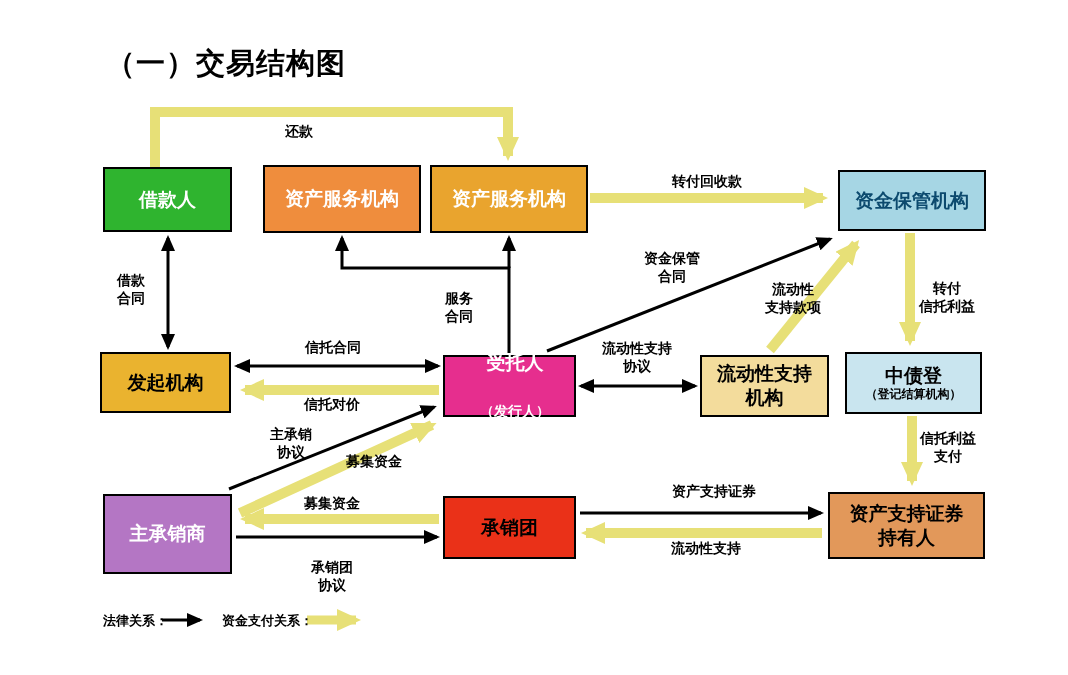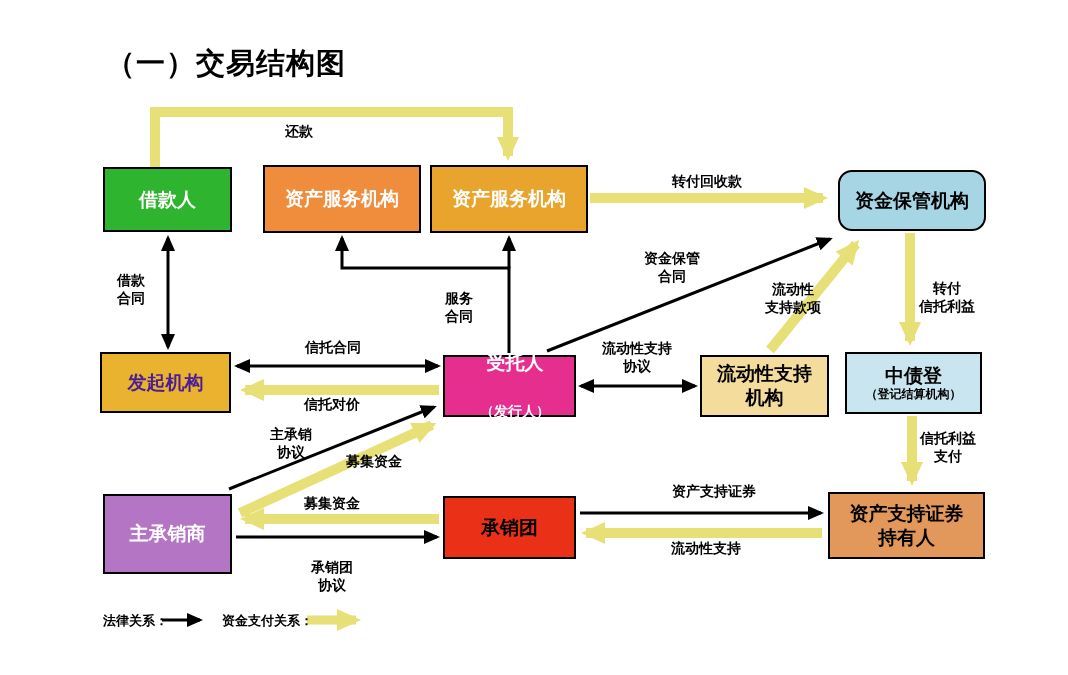--- a/index.html
+++ b/index.html
@@ -95,24 +95,24 @@
 
   <div class="box" id="b-borrower" style="background-color: rgb(47, 180, 47); color: rgb(255, 255, 255);">
     <span>借款人</span>
   </div>
   <div class="box" id="b-advisor" style="background-color: rgb(239, 141, 61); color: rgb(255, 255, 255);">
     <span>资产服务机构</span>
   </div>
   <div class="box" id="b-servicer" style="background-color: rgb(233, 164, 46); color: rgb(255, 255, 255);">
     <span>资产服务机构</span>
   </div>
-  <div class="box" id="b-custodian" style="background-color: rgb(166, 214, 228); color: #000000; border-radius: 14px;">
+  <div class="box" id="b-custodian" style="background-color: rgb(166, 214, 228); color: #0c4a6e;">
     <span>资金保管机构</span>
   </div>
-  <div class="box" id="b-originator" style="background-color: rgb(234, 179, 47); color: #4c1d95;">
+  <div class="box" id="b-originator" style="background-color: rgb(234, 179, 47); color: #000000;">
     <span>发起机构</span>
   </div>
   <div class="box" id="b-trustee" style="background-color: rgb(230, 46, 142); color: rgb(255, 255, 255);">
     <span>受托人</span>
     <span class="sub">（发行人）</span>
   </div>
   <div class="box" id="b-liquidity" style="background-color: rgb(243, 220, 156); color: rgb(0, 0, 0);">
     <span>流动性支持
 机构</span>
   </div>

